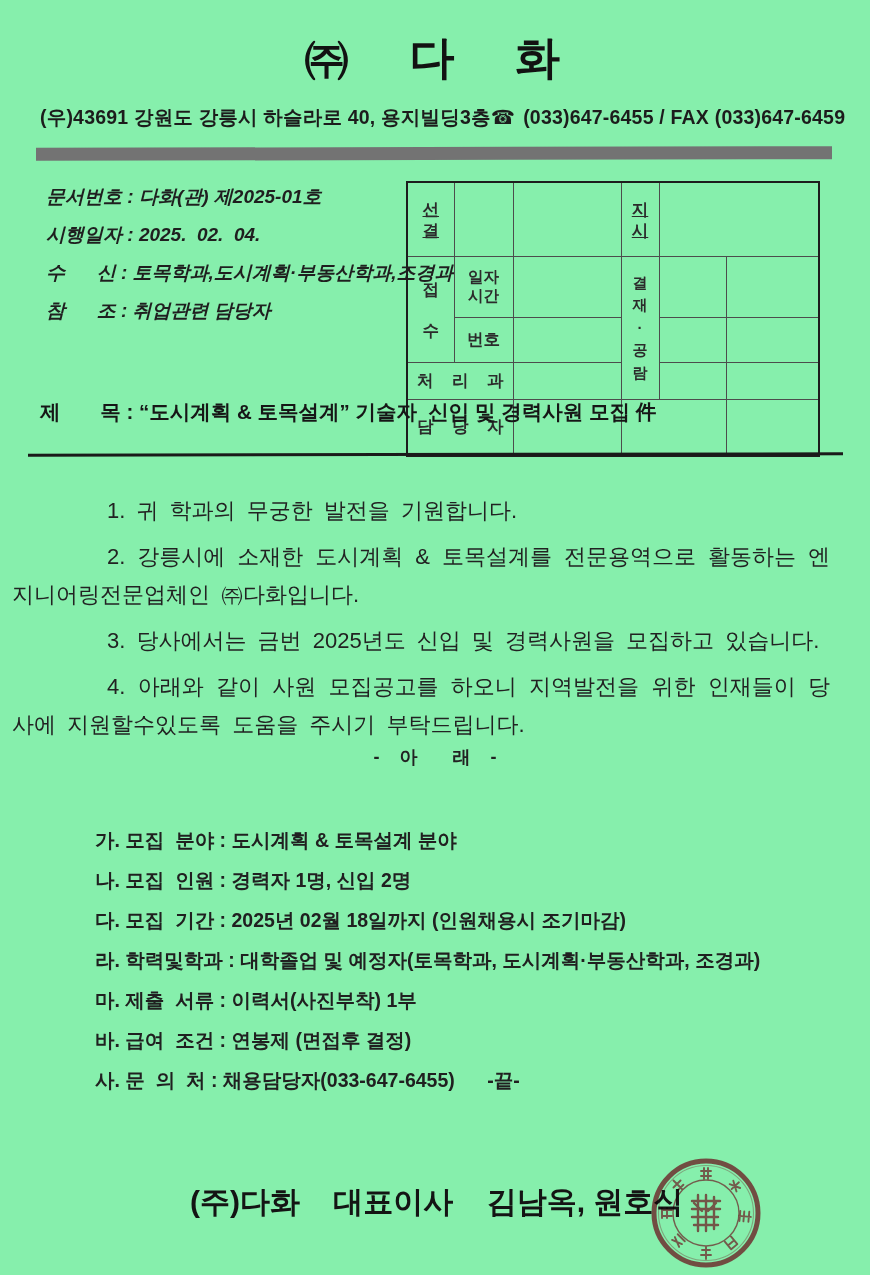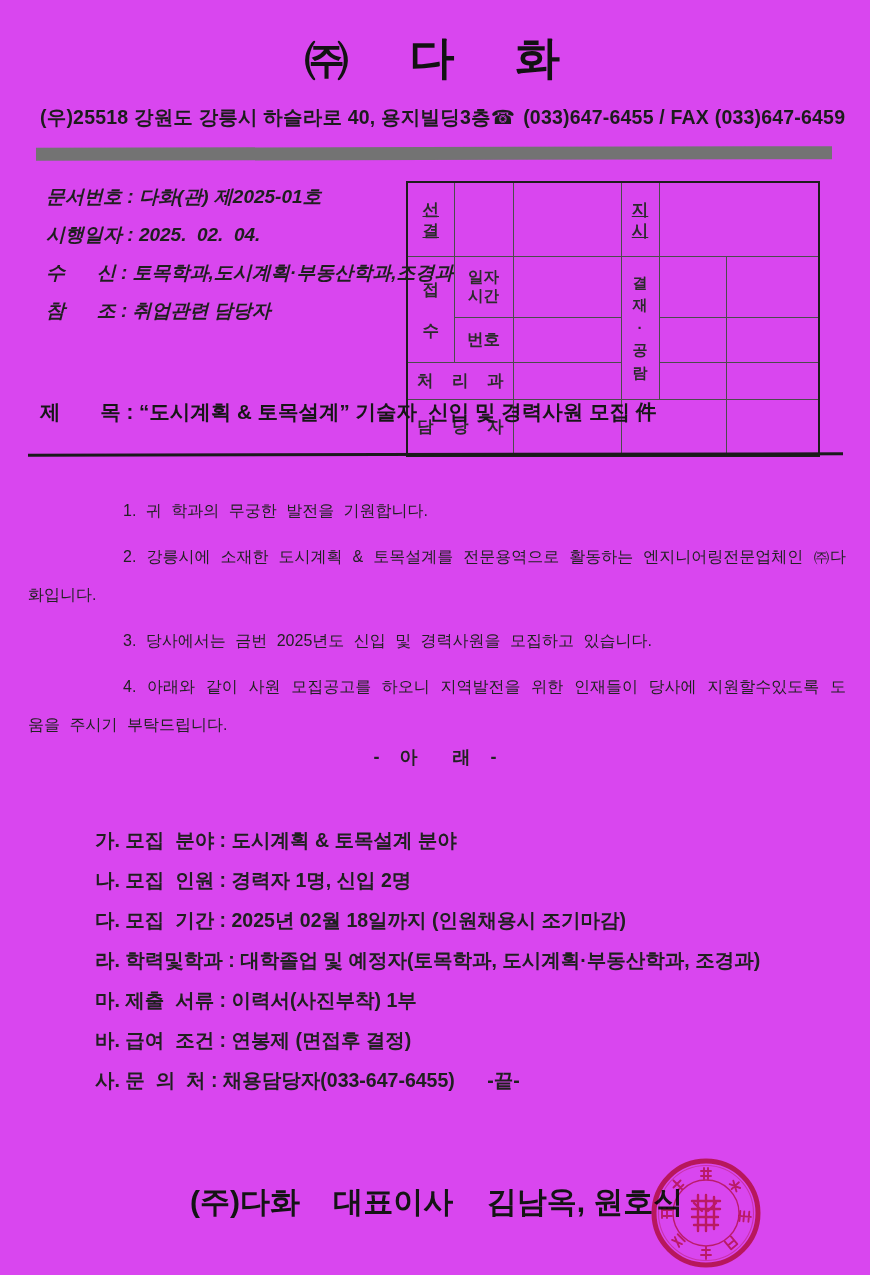--- a/index.html
+++ b/index.html
@@ -1,19 +1,19 @@
 <!DOCTYPE html>
 <html><head>
 <meta charset="utf-8">
 <style>
   html,body { margin:0; padding:0; background:#e8e8e8; }
   * { box-sizing:border-box; }
   #doc {
     position:relative; width:870px; height:1275px; margin:0 auto;
-    background:#d946ef; color:#1f1f1f;
+    background:#86efac; color:#1f1f1f;
     font-family:"Liberation Sans","DejaVu Sans",sans-serif;
     overflow:hidden;
   }
   .pre { white-space:pre; }
 
   
   .title {
     position:absolute; top:28px; left:0; width:100%;
     text-align:center; font-size:45px; font-weight:700;
     letter-spacing:6px; word-spacing:36px; color:#121212;
@@ -50,21 +50,21 @@
   .subject {
     position:absolute; top:398px; left:40px; right:26px;
     font-size:20.5px; font-weight:700; color:#161616;
   }
   .subject-underline {
     position:absolute; top:453px; left:28px; width:815px;
     border-top:3.5px solid #1a1a1a; transform:rotate(-0.1deg);
   }
 
   
-  .body-text { position:absolute; top:492px; left:28px; width:818px; font-size:16px; }
+  .body-text { position:absolute; top:492px; left:12px; width:818px; font-size:22px; }
   .body-text p {
     margin:0 0 8px 0; text-indent:95px; line-height:38px;
     text-align:justify; word-spacing:5px; color:#222;
   }
   .divider {
     position:absolute; top:745px; left:0; width:100%;
     text-align:center; font-size:18px; color:#222; font-weight:600;
   }
 
   
@@ -78,21 +78,21 @@
   }
   .seal { position:absolute; top:1153px; left:648px; width:116px; height:120px; mix-blend-mode:multiply; opacity:0.88; }
 </style>
 </head>
 <body>
 
 <div id="doc">
 
   <div class="title">㈜ 다 화</div>
   <div class="addr-row">
-    <span class="pre">(우)25518 강원도 강릉시 하슬라로 40, 용지빌딩3층</span>
+    <span class="pre">(우)43691 강원도 강릉시 하슬라로 40, 용지빌딩3층</span>
     <span class="phone-wrap">
       <span>☎</span>
       <span class="pre">(033)647-6455 / FAX (033)647-6459</span>
     </span>
   </div>
   <div class="gray-bar"></div>
 
   <div class="doc-info">
     <div class="line pre">문서번호 : 다화(관) 제2025-01호</div>
     <div class="line pre">시행일자 : 2025.  02.  04.</div>

